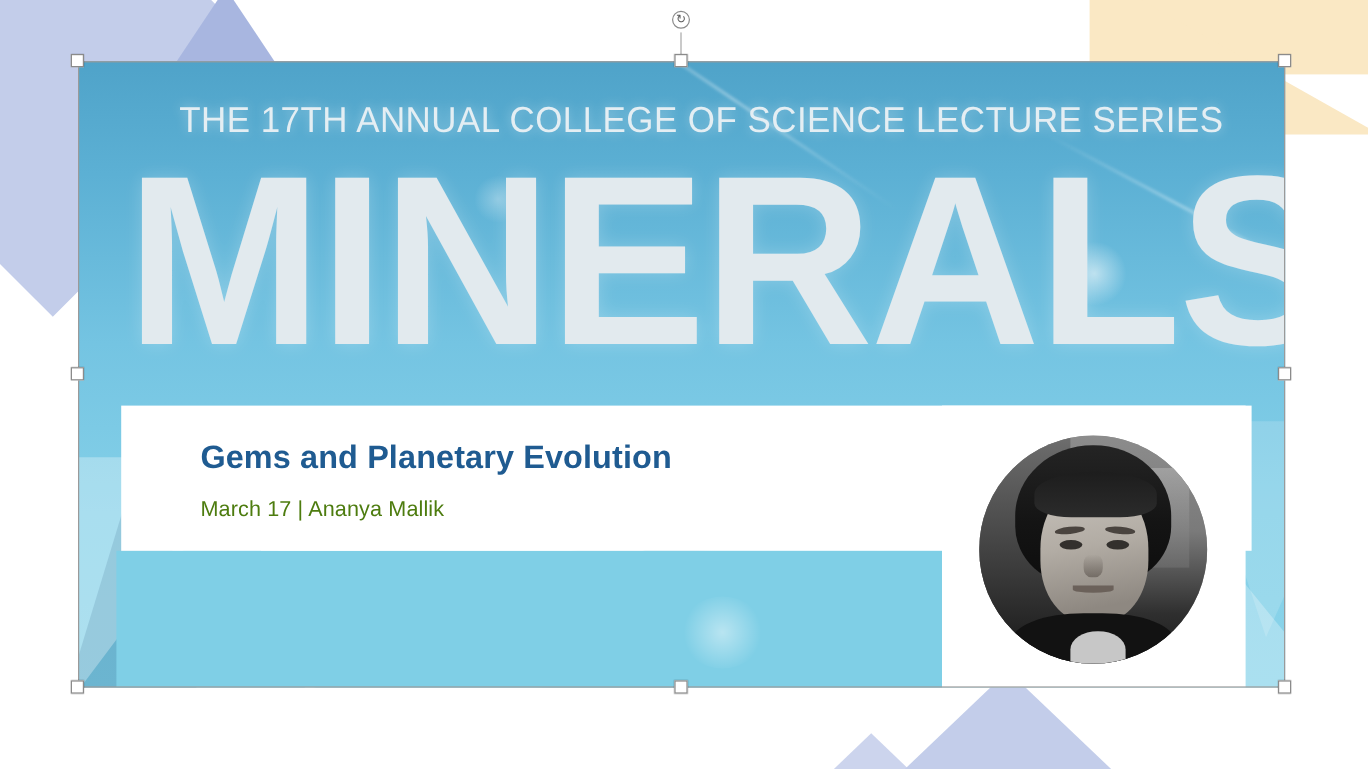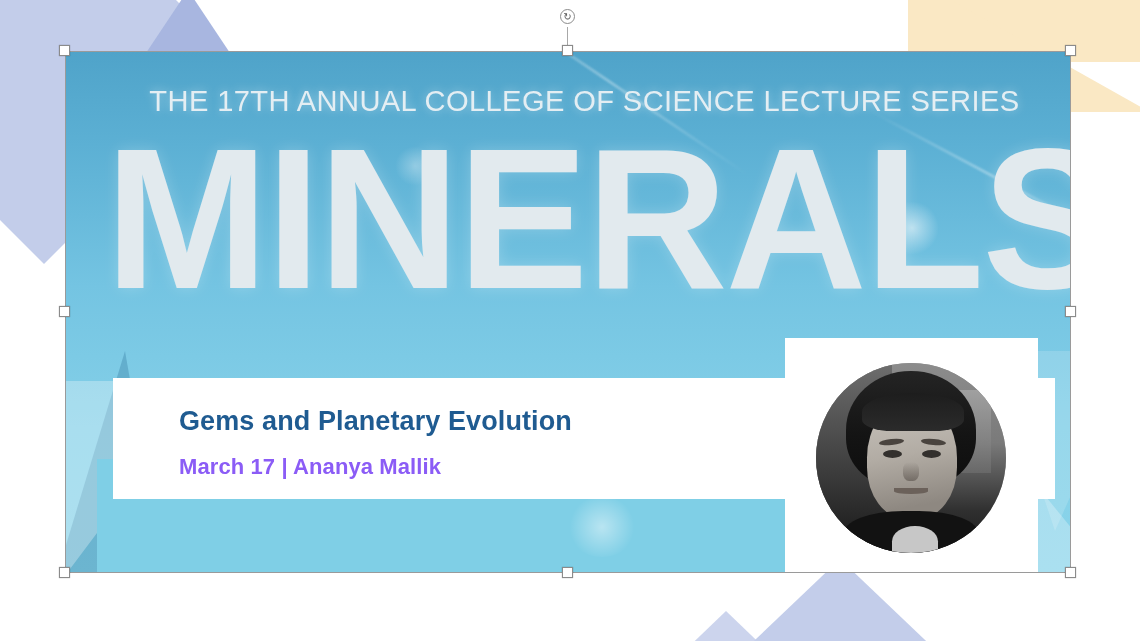--- a/index.html
+++ b/index.html
@@ -219,40 +219,39 @@
     letter-spacing:-2px;
     white-space:nowrap;
     transform:scaleX(1.03) scaleY(1.06);
     transform-origin:left top;
     text-shadow:0 0 14px rgba(255,255,255,.22);
   }
 
   
   #info-card {
     position:absolute;
-    left:48px; top:287px;
+    left:36px; top:287px;
     width:942px; height:121px;
     background:#ffffff;
-    margin-top:40px;
   }
   #talk-title {
     position:absolute;
     left:66px; top:28px;
     color:#1f5b91;
     font-size:27px;
     font-weight:700;
     letter-spacing:.1px;
     white-space:nowrap;
   }
   #talk-meta {
     position:absolute;
     left:66px; top:76px;
-    color:#8b5cf6;
-    font-size:22px;
-    font-weight:700;
+    color:#4d7c0f;
+    font-size:18px;
+    font-weight:400;
     letter-spacing:.1px;
     white-space:nowrap;
   }
 
   
   #bottom-bar {
     position:absolute;
     left:32px; top:408px;
     width:688px; height:114px;
     background:#7fcfe6;

